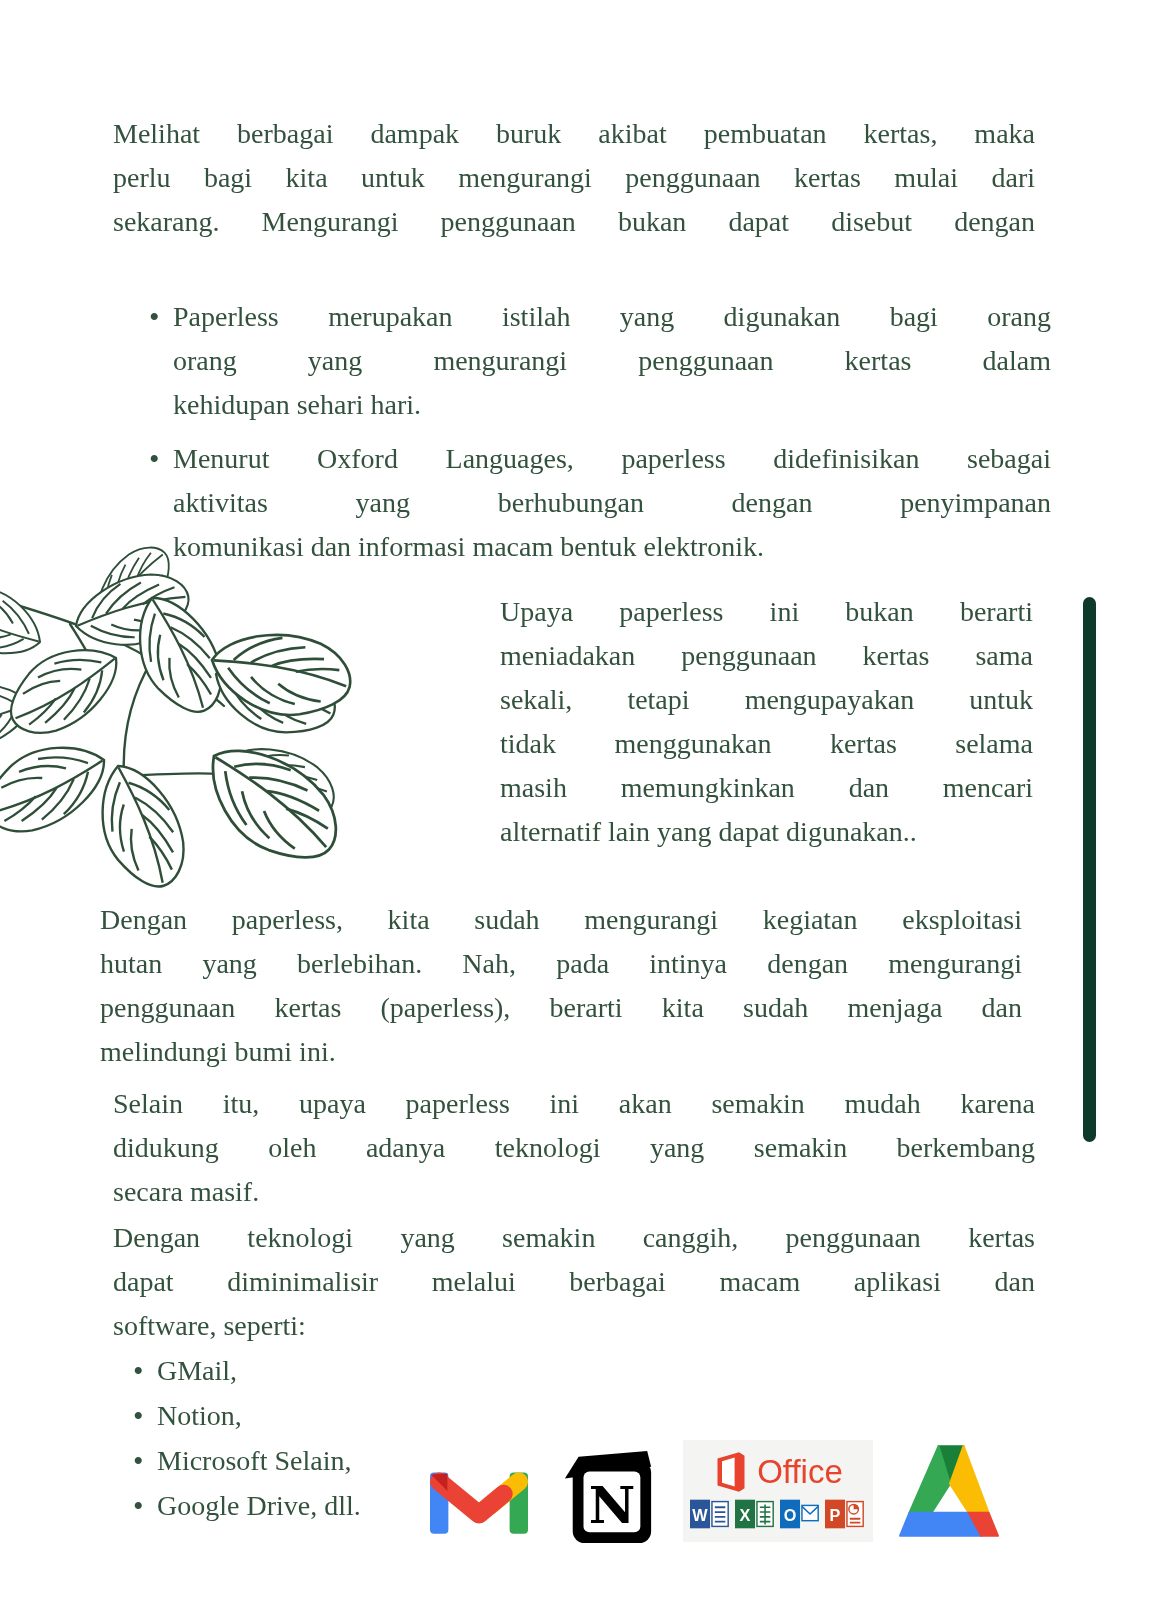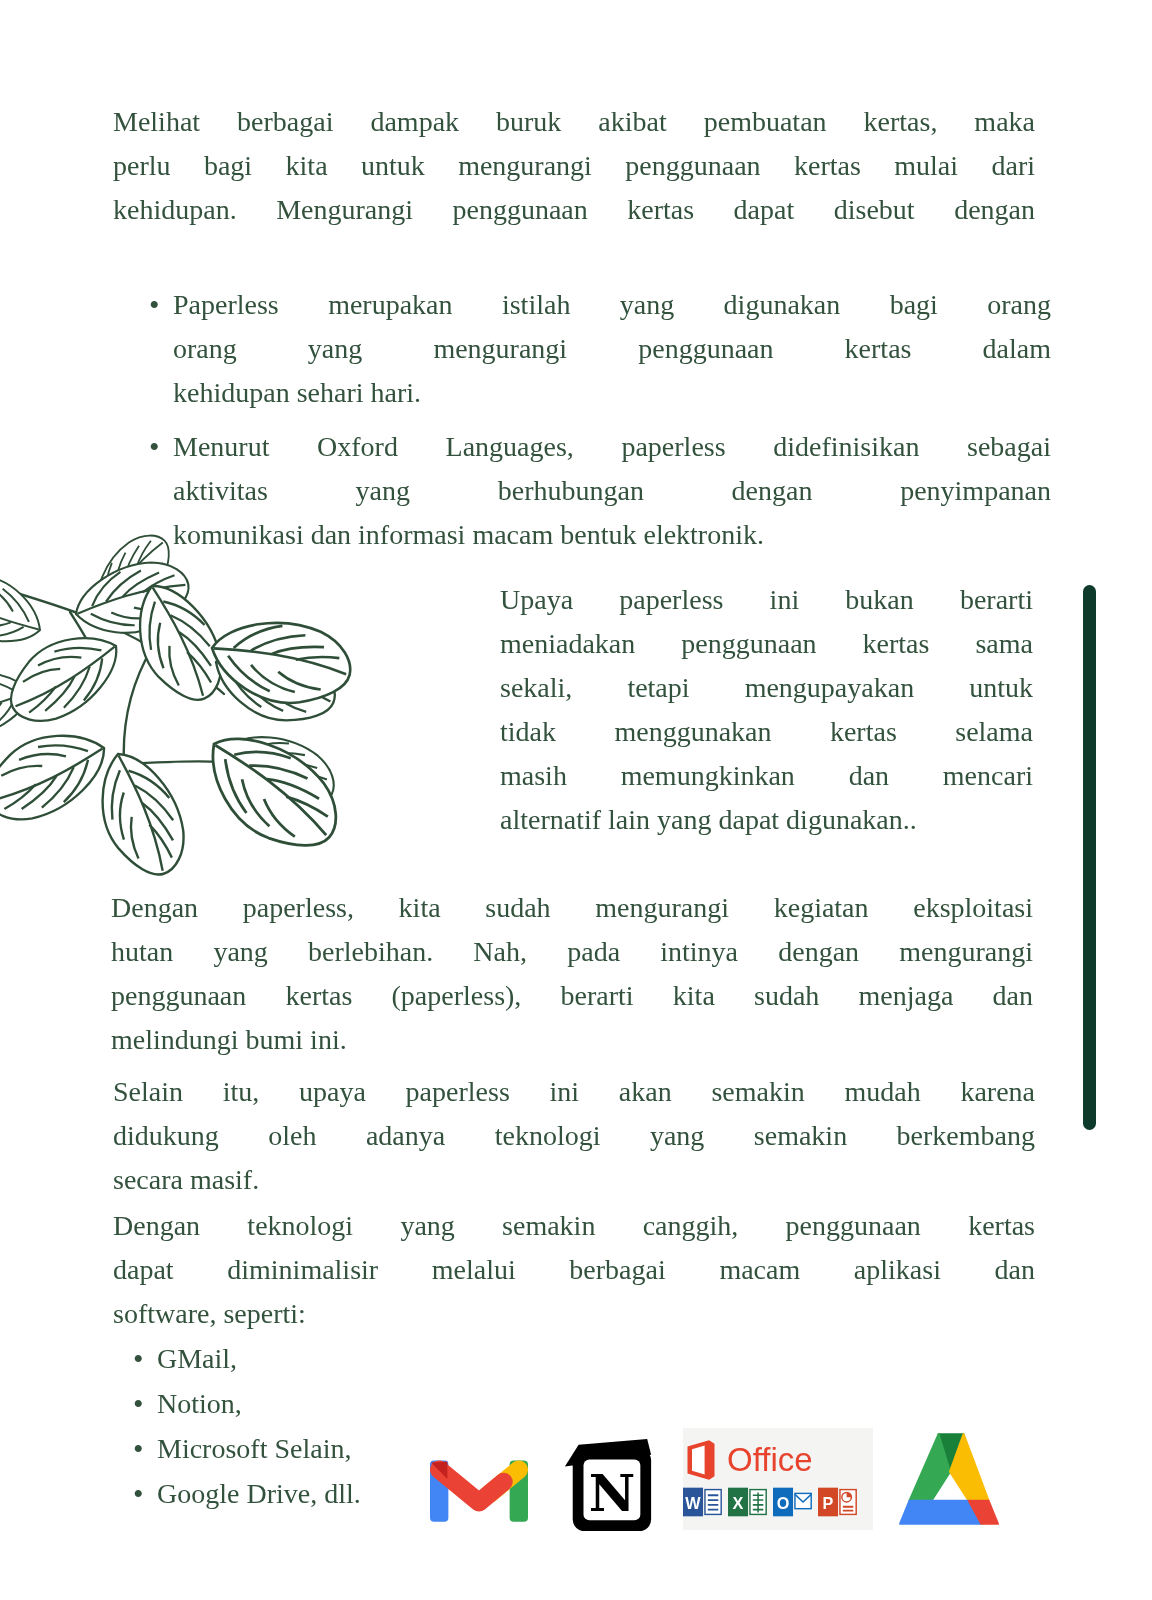--- a/index.html
+++ b/index.html
@@ -1,19 +1,19 @@
 <!DOCTYPE html>
 <html><head>
 <meta charset="utf-8">
 <style>
   html,body{margin:0;padding:0;background:#ffffff;}
   .page{
     position:relative;
     width:1152px;height:1556px;
-    margin:0 auto;
+    margin:12px auto;
     background:#ffffff;
     overflow:hidden;
     font-family:"Liberation Serif","DejaVu Serif",serif;
     color:#33523d;
   }
   .textblock{
     position:absolute;
     font-size:28px;
     line-height:44px;
   }
@@ -52,40 +52,40 @@
     background:#0e3a2b;
   }
   .leaf-wrap{position:absolute;left:0;top:520px;width:372px;height:360px;}
   .logo{position:absolute;}
   .office-card{
     position:absolute;
     left:683px;top:1428px;
     width:190px;height:102px;
     background:#f4f4f3;
     display:flex;flex-direction:column;
-    justify-content:center;
+    align-items:center;justify-content:center;
     gap:4px;
   }
   .office-top{display:flex;align-items:center;gap:8px;}
   .office-word{
     font-family:"Liberation Sans",sans-serif;
     font-size:33px;color:#e8432d;
     letter-spacing:0px;
   }
   .office-apps{display:flex;gap:3px;}
 </style>
 </head>
 <body>
 
 <div class="page">
 
   <div class="textblock" style="left:113px;top:100px;width:922px;">
     <div class="ln">Melihat berbagai dampak buruk akibat pembuatan kertas, maka</div>
     <div class="ln">perlu bagi kita untuk mengurangi penggunaan kertas mulai dari</div>
-    <div class="ln">kehidupan. Mengurangi penggunaan kertas dapat disebut dengan</div>
+    <div class="ln">sekarang. Mengurangi penggunaan bukan dapat disebut dengan</div>
   </div>
 
   <div class="textblock" style="left:129px;top:283px;width:922px;">
     <ul class="blist">
       <li>
         <div class="ln">Paperless merupakan istilah yang digunakan bagi orang</div>
         <div class="ln">orang yang mengurangi penggunaan kertas dalam</div>
         <div class="ln last">kehidupan sehari hari.</div>
       </li>
       <li>
@@ -140,21 +140,21 @@
     <div class="ln">Upaya paperless ini bukan berarti</div>
     <div class="ln">meniadakan penggunaan kertas sama</div>
     <div class="ln">sekali, tetapi mengupayakan untuk</div>
     <div class="ln">tidak menggunakan kertas selama</div>
     <div class="ln">masih memungkinkan dan mencari</div>
     <div class="ln last">alternatif lain yang dapat digunakan..</div>
   </div>
 
   <div class="accent-bar"></div>
 
-  <div class="textblock" style="left:111px;top:886px;width:922px;">
+  <div class="textblock" style="left:100px;top:886px;width:922px;">
     <div class="ln">Dengan paperless, kita sudah mengurangi kegiatan eksploitasi</div>
     <div class="ln">hutan yang berlebihan. Nah, pada intinya dengan mengurangi</div>
     <div class="ln">penggunaan kertas (paperless), berarti kita sudah menjaga dan</div>
     <div class="ln last">melindungi bumi ini.</div>
   </div>
 
   <div class="textblock" style="left:113px;top:1070px;width:922px;">
     <div class="ln">Selain itu, upaya paperless ini akan semakin mudah karena</div>
     <div class="ln">didukung oleh adanya teknologi yang semakin berkembang</div>
     <div class="ln last">secara masif.</div>

